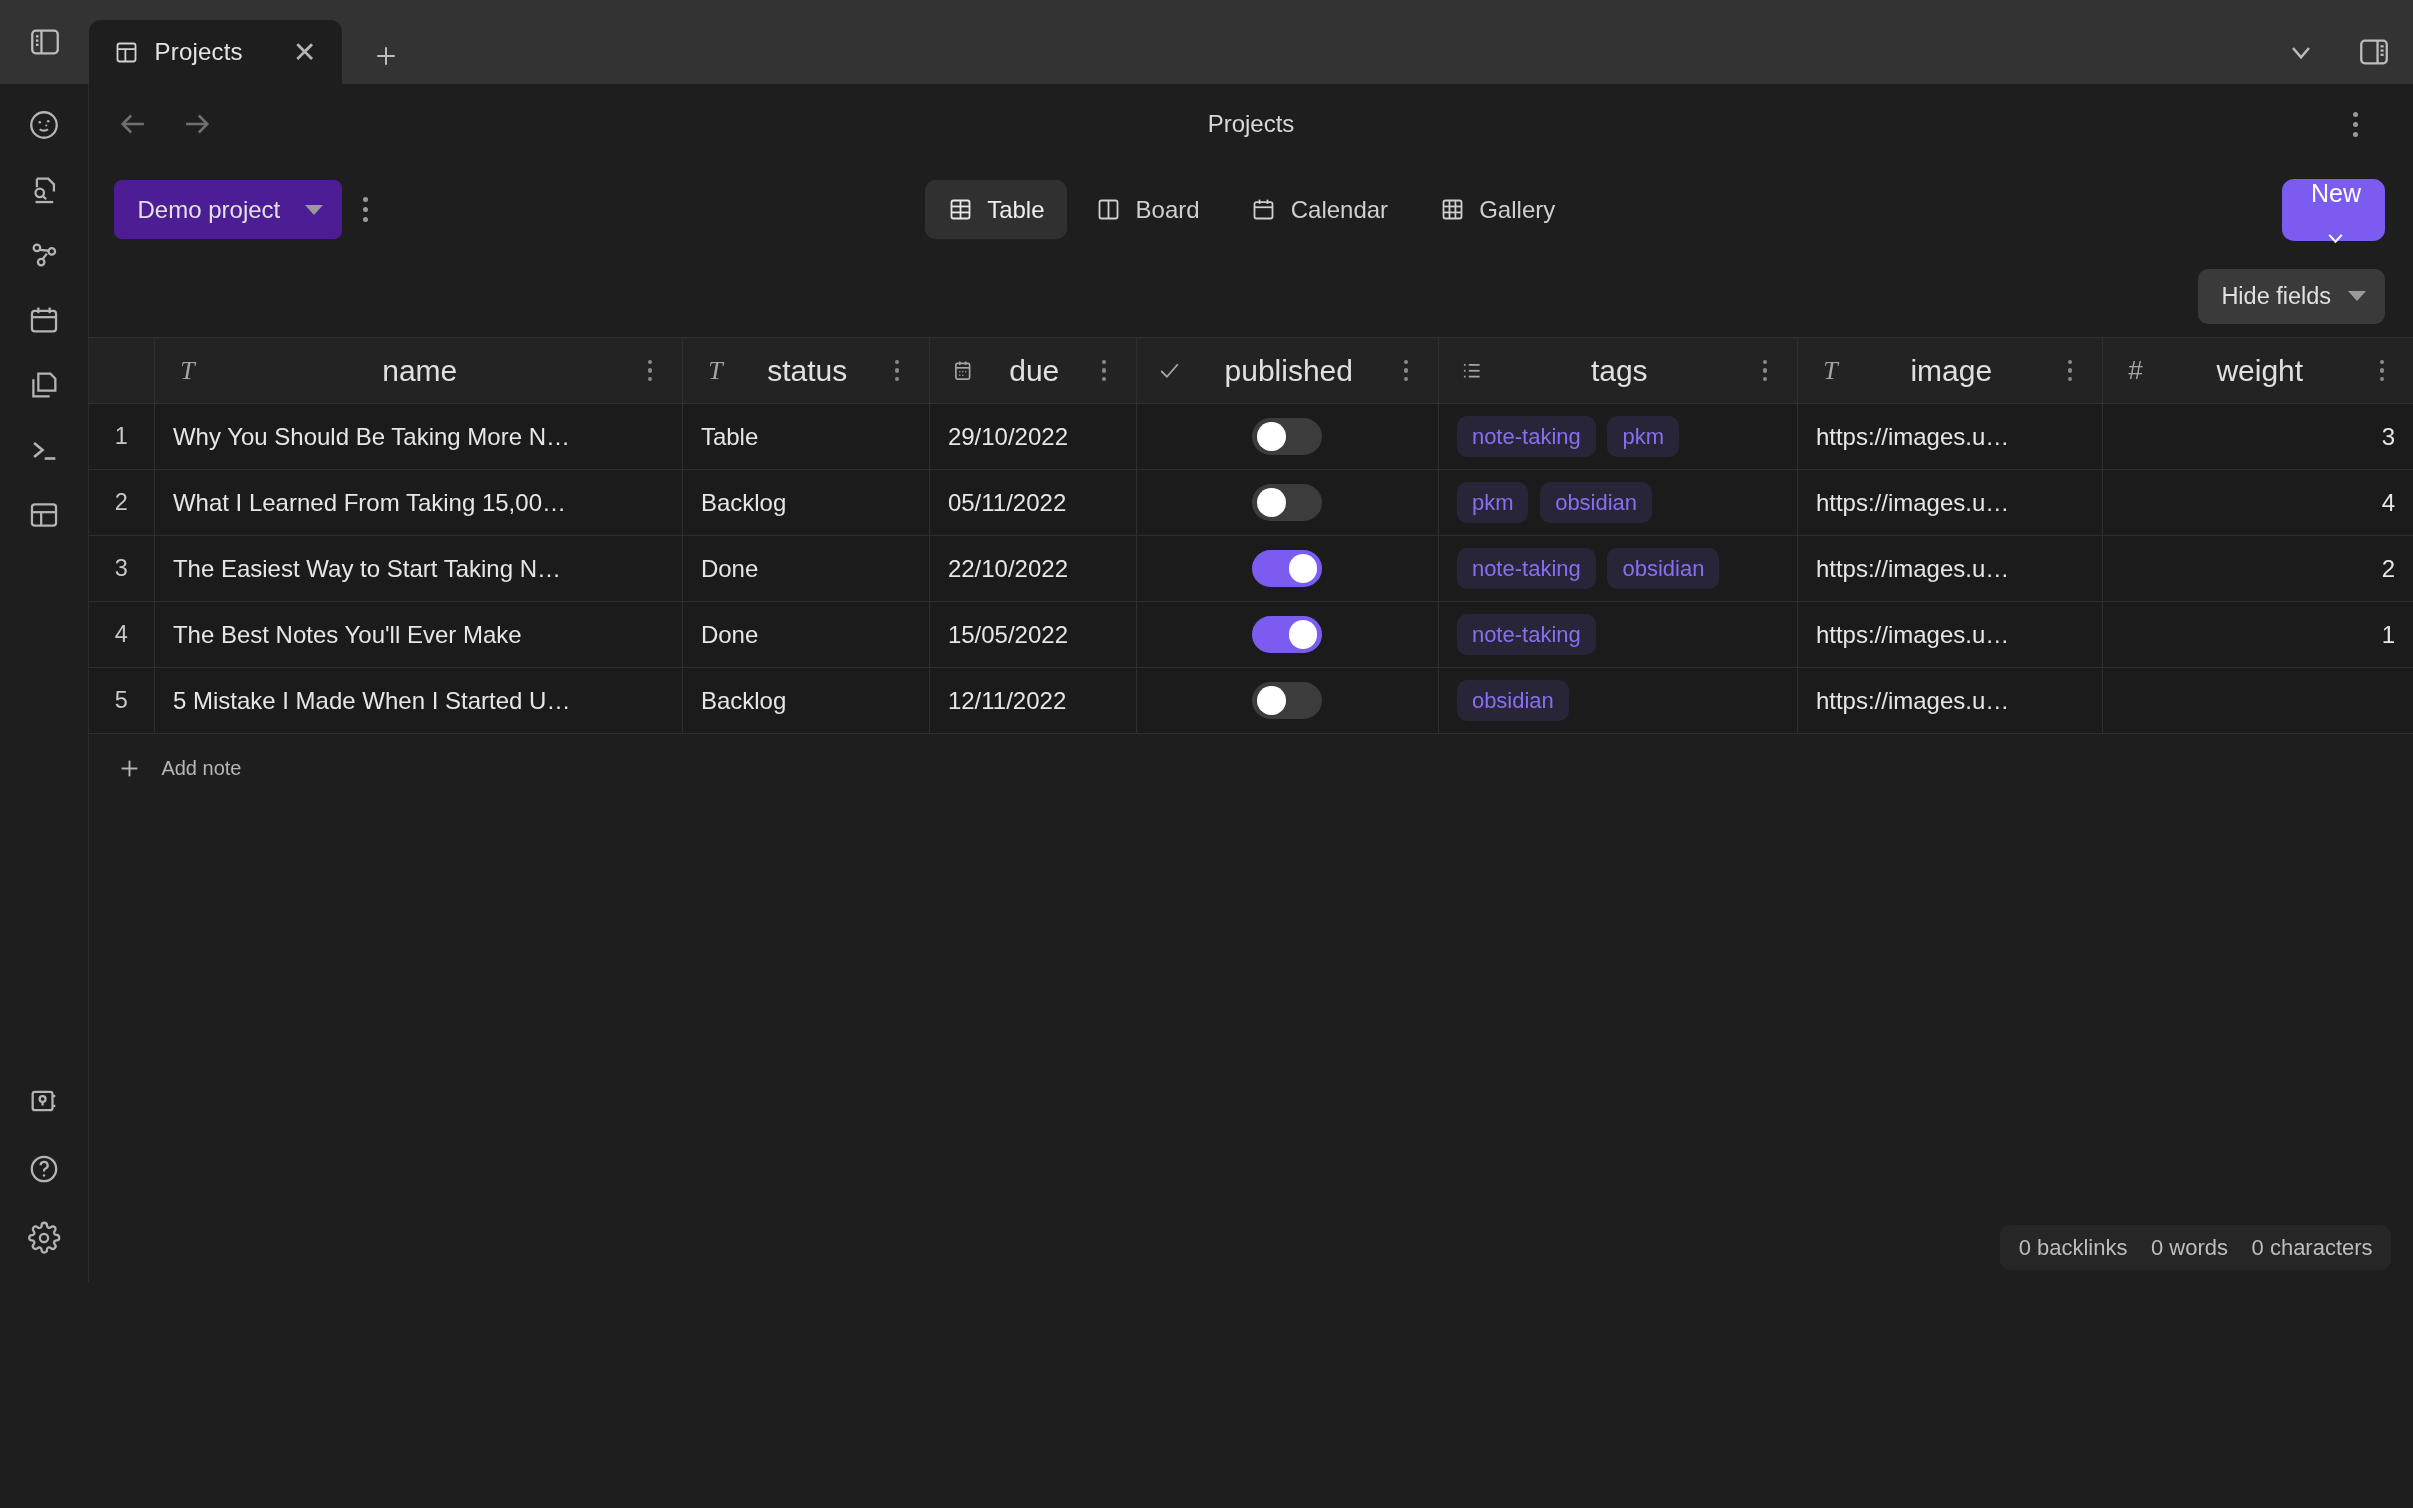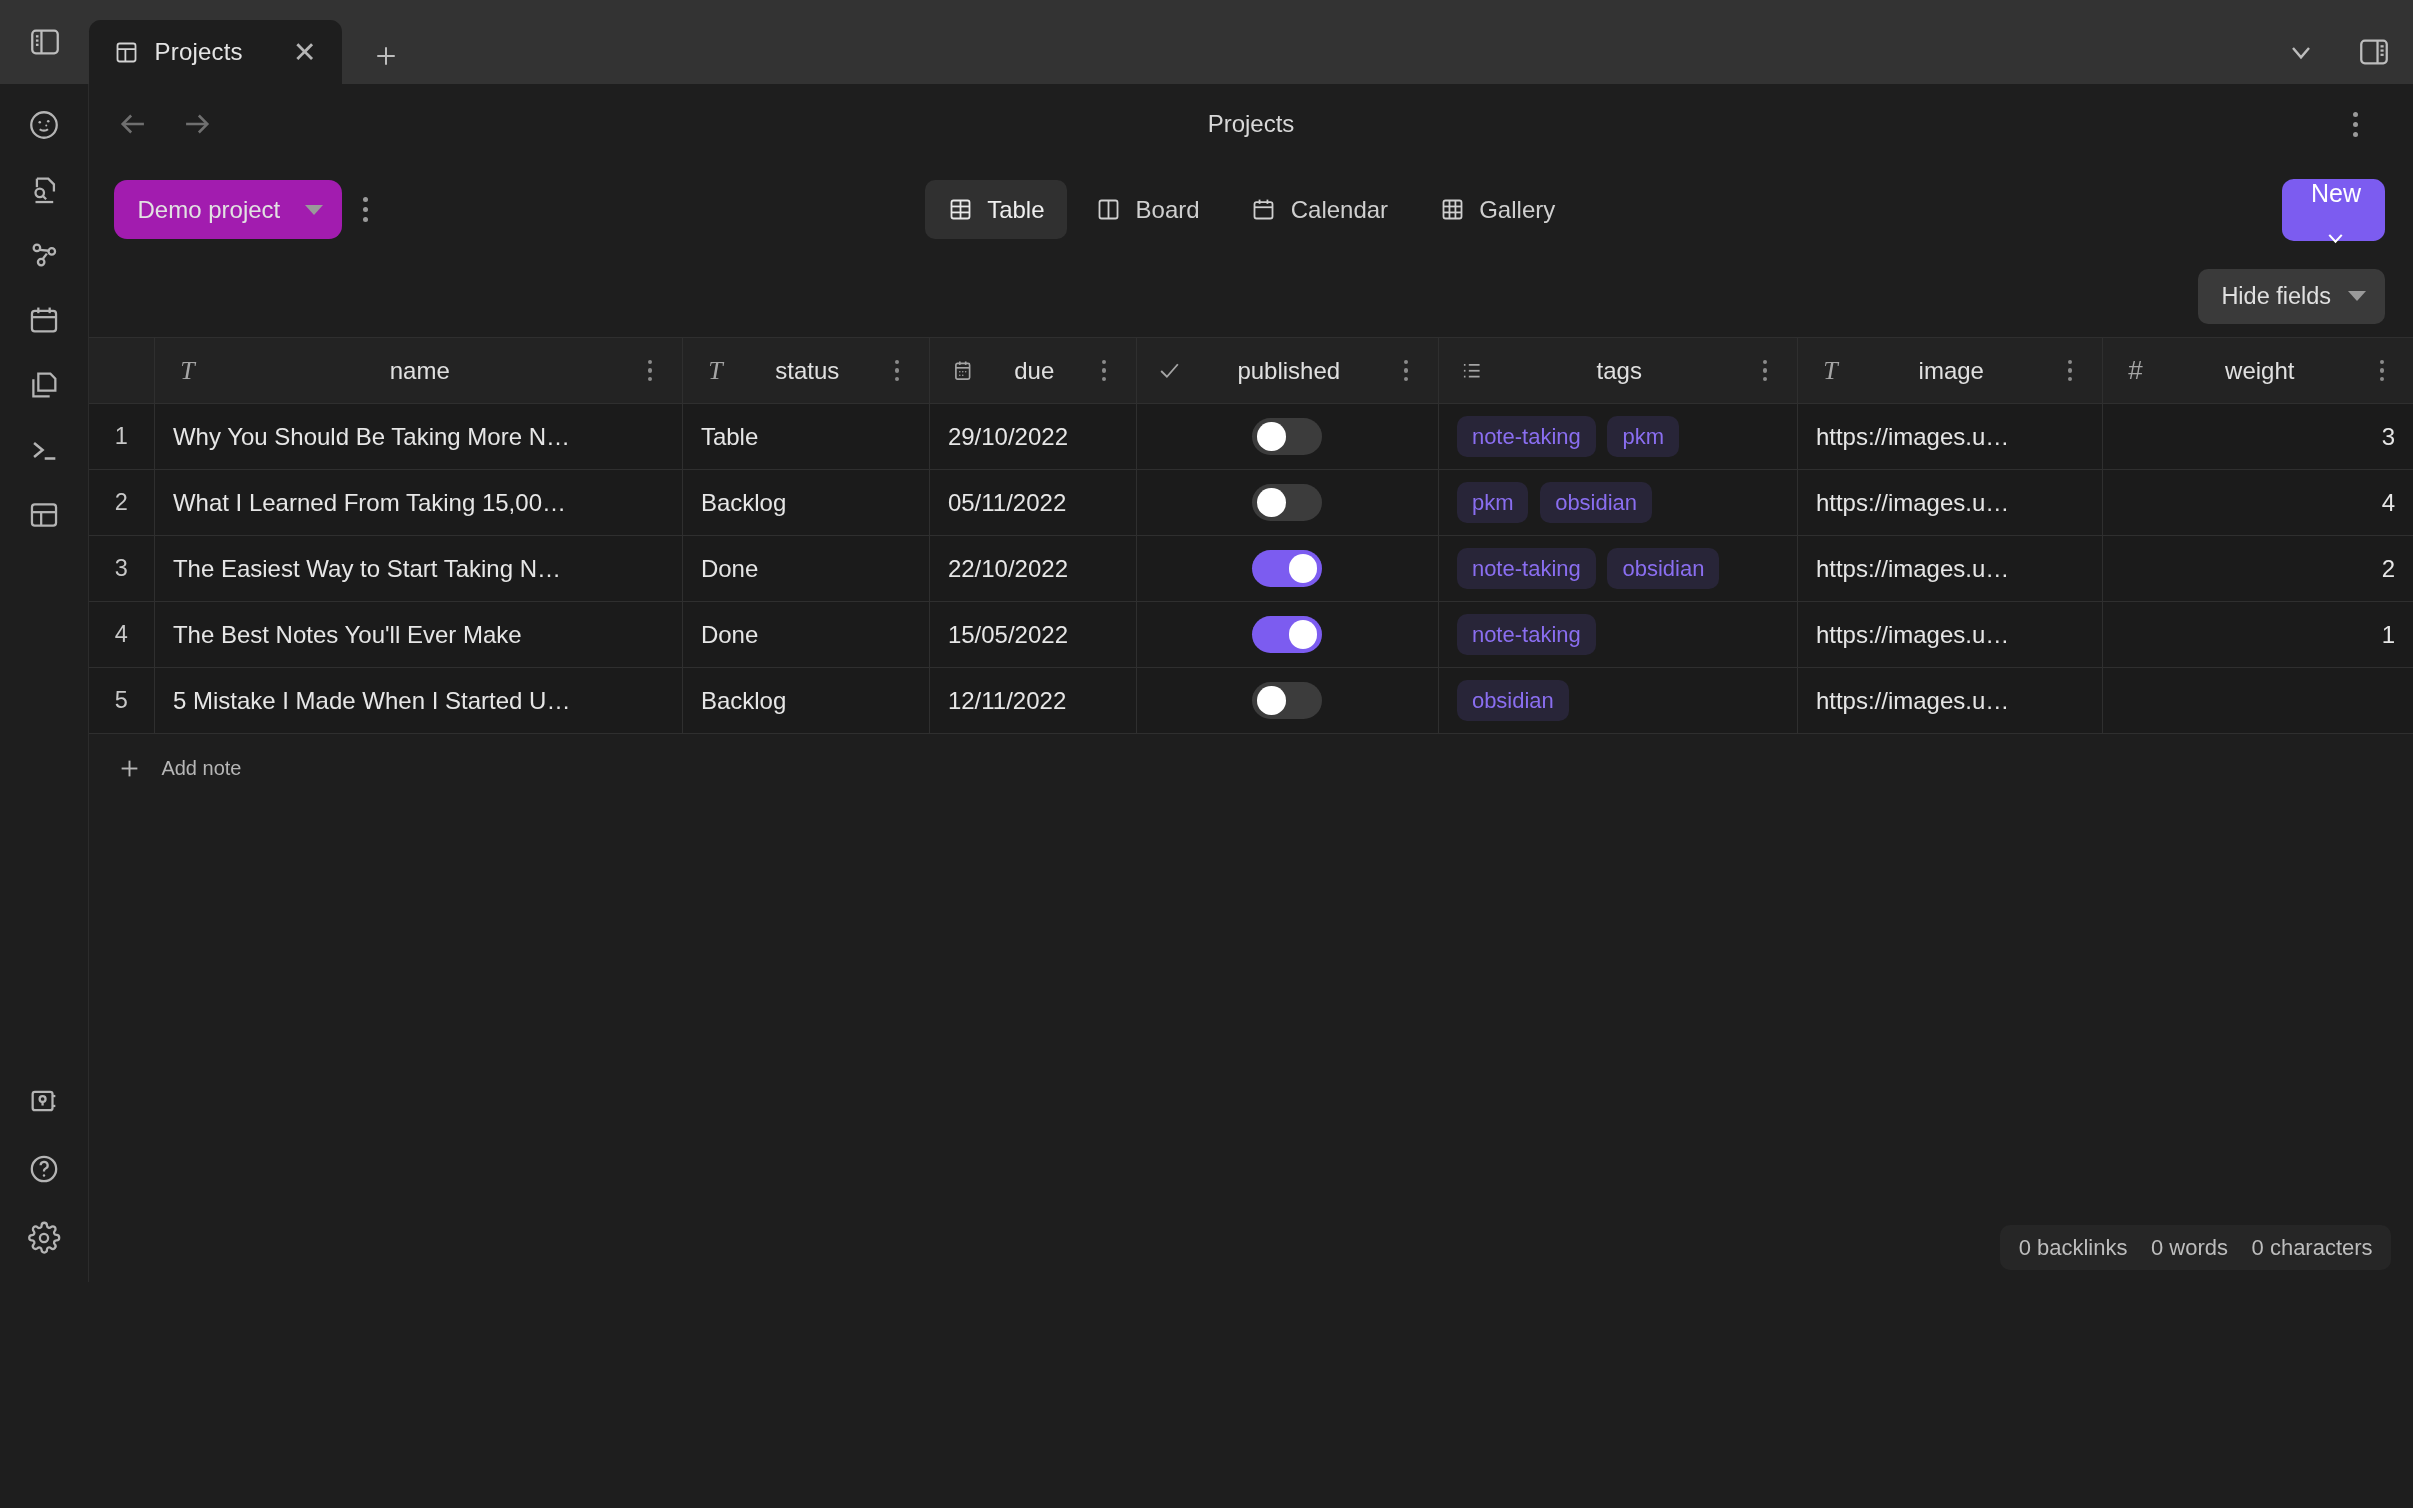--- a/index.html
+++ b/index.html
@@ -43,21 +43,21 @@
   
   .viewheader { height: 80px; display: flex; align-items: center; padding: 0 34px 0 25px; position: relative; flex: 0 0 80px; }
   .nav-arrows { display: flex; gap: 22px; color: #6f6f6f; }
   .nav-arrow { width: 40px; height: 40px; display: flex; align-items: center; justify-content: center; }
   .view-title { position: absolute; left: 0; right: 0; text-align: center; color: #d8d8d8; font-size: 24px; pointer-events: none; }
   .vh-right { margin-left: auto; color: #b4b4b4; display: flex; align-items: center; }
 
   
   .toolbar { height: 91px; display: flex; align-items: center; padding: 0 28.5px 0 25px; flex: 0 0 91px; position: relative; }
   .proj-pill {
-    background: #a21caf; border-radius: 13px; height: 59px; display: flex;
+    background: #4c1d95; border-radius: 8px; height: 59px; display: flex;
     align-items: center; gap: 25px; padding: 0 18.4px 0 23.5px;
   }
   .proj-pill-label { color: #e2e2e2; font-size: 24px; }
   .caret-down { width: 0; height: 0; border-left: 9.2px solid transparent; border-right: 9.2px solid transparent; border-top: 10px solid #9a9a9a; }
   .kebab { width: 47px; height: 47px; display: flex; flex-direction: column; align-items: center; justify-content: center; gap: 5px; }
   .kebab i { width: 5px; height: 5px; border-radius: 50%; background: #9a9a9a; display: block; }
   .viewtabs { position: absolute; left: 0; right: 0; display: flex; justify-content: center; gap: 6.7px; pointer-events: none; }
   .viewtabs > * { pointer-events: auto; }
   .vtab {
     display: flex; align-items: center; gap: 13.4px; height: 59px; padding: 0 22px;
@@ -89,21 +89,21 @@
   .col-status { width: 247px; }
   .col-due { width: 207px; }
   .col-published { width: 302px; }
   .col-tags { width: 359px; }
   .col-image { width: 305px; }
   .col-weight { width: 312px; }
 
   thead th { height: 65px; background: #232323; }
   .th-inner { display: flex; align-items: center; height: 65px; padding: 0 17px; position: relative; }
   .th-icon { color: #9d9d9d; display: flex; align-items: center; justify-content: center; width: 32px; flex: 0 0 32px; }
-  .th-label { flex: 1; text-align: center; color: #e0e0e0; font-size: 24px; }
+  .th-label { flex: 1; text-align: center; color: #e0e0e0; font-size: 30px; }
   .th-kebab { width: 28.5px; flex: 0 0 28.5px; display: flex; flex-direction: column; align-items: center; justify-content: center; gap: 4.2px; }
   .th-kebab i { width: 4.2px; height: 4.2px; border-radius: 50%; background: #8a8a8a; display: block; }
   .type-T { font-family: "Liberation Serif", serif; font-style: italic; font-size: 26px; color: #a5a5a5; }
   .type-hash { font-size: 26px; color: #a5a5a5; }
 
   tbody td { height: 65px; background: #1b1b1b; }
   .cell { height: 65px; display: flex; align-items: center; padding: 0 18.4px; }
   .cell.idx { justify-content: center; color: #c8c8c8; font-size: 23.5px; }
   .cell.txt { color: #e6e6e6; font-size: 24px; white-space: nowrap; overflow: hidden; }
   .cell.center { justify-content: center; }

